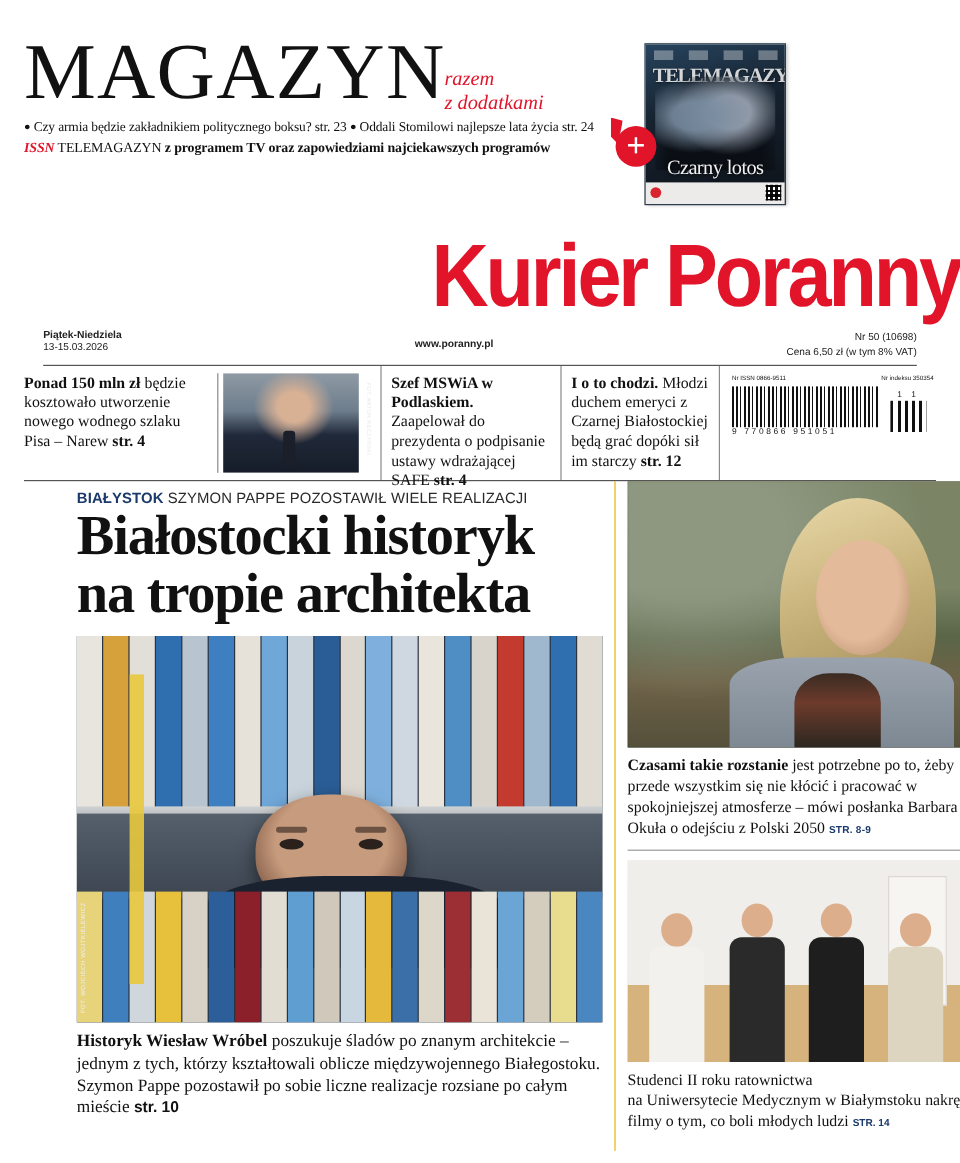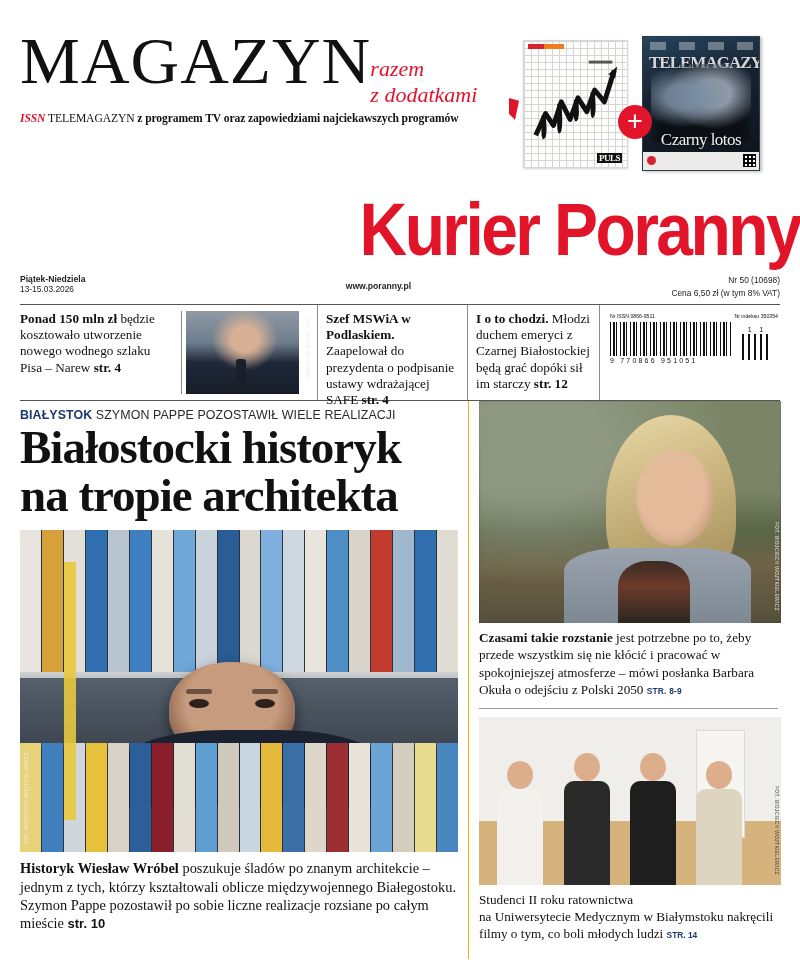--- a/index.html
+++ b/index.html
@@ -28,21 +28,21 @@
     color: #111;
     display: inline-block;
     transform: scaleX(1.02);
     transform-origin: left;
   }
   .magazyn-row { display: flex; align-items: flex-start; }
   .razem {
     font-family: "Liberation Serif", serif;
     font-style: italic;
     color: #e1142a;
-    font-size: 22px;
+    font-size: 17px;
     line-height: 1.18;
     margin-left: 6px;
     margin-top: 26px;
     white-space: nowrap;
   }
   .promo-line1 {
     font-size: 15.5px;
     font-weight: 700;
     margin-top: 8px;
     letter-spacing: -0.1px;
@@ -181,21 +181,21 @@
     color: #e1142a;
     letter-spacing: -2.6px;
     line-height: 1;
     transform: scaleY(1.12);
     display:inline-block;
     margin-top: 2px;
   }
 
   
   .datebar {
-    margin: 0 20px;
+    margin: 0 36px;
     display:flex; justify-content:space-between; align-items:flex-start;
     padding: 4px 0 5px 0;
     font-family:"Liberation Sans", sans-serif;
     font-size: 8.4px;
     color:#222;
     border-bottom: 1.4px solid #555;
   }
   .datebar .left b { display:block; font-size:8.6px; }
   .datebar .mid {
     font-weight:700; font-size:8.6px; margin-top:7px;
@@ -265,21 +265,21 @@
   }
   .bc-side .bars {
     height:26px;
     background: repeating-linear-gradient(to right,#111 0 2.5px,#fff 2.5px 6px);
   }
 
   
   .main {
     margin: 0 20px; display:flex; height: 558px;
   }
-  .col-left { width: 448px; padding-right: 10px; position:relative; }
+  .col-left { width: 448px; padding-right: 10px; position:relative;margin-left:44px; }
   .col-right { width: 312px; border-left: 1px solid #eab308; padding-left: 10px; }
 
   .kicker {
     font-family:"Liberation Sans", sans-serif;
     font-size: 12.4px; letter-spacing:.1px;
     margin: 7px 0 2px 0;
   }
   .kicker .loc { font-weight:700; color:#1b3a6b; }
   .kicker .rest { color:#2a2a2a; }
 
@@ -428,44 +428,36 @@
   <div class="promo-band">
     <div class="magazyn-row">
       <span class="magazyn-word">MAGAZYN</span>
       <span class="razem">
         <span>razem</span><br>
         <span>z dodatkami</span>
       </span>
     </div>
 
 
+    <div class="promo-line2">
+      <span class="bullet">●</span>
+      <span>Czy armia będzie zakładnikiem politycznego boksu? str. 23</span>
+      <span class="bullet">●</span>
+      <span>Oddali Stomilowi najlepsze lata życia str. 24</span>
+    </div>
 
     <div class="promo-line3">
       <span class="plus">ISSN</span>
       <span class="tele">TELEMAGAZYN</span>
       <span class="rest">z programem TV oraz zapowiedziami najciekawszych programów</span>
     </div>
 
     <div class="covers">
       <div class="red-fleck"></div>
 
-      <div class="cover-chart">
-        <div class="grid-bg"></div>
-        <div class="chart-top"></div>
-        <svg class="chart-ink" viewBox="0 0 105 128" preserveAspectRatio="none">
-          <path d="M12 96 L22 74 L30 86 L38 62 L47 80 L55 58 L64 72 L72 50 L82 62 L92 30" stroke="#111" stroke-width="5" fill="none" stroke-linejoin="round"></path>
-          <path d="M86 34 L95 26 L93 38 Z" fill="#111"></path>
-          <path d="M22 76 q2 16 0 22 q-3 5 -4 -2 q-1 -10 0 -20 Z" fill="#111"></path>
-          <path d="M38 64 q2 20 0 28 q-3 6 -4 -3 q-1 -12 0 -25 Z" fill="#111"></path>
-          <path d="M55 60 q2 14 0 20 q-3 5 -4 -2 q-1 -9 0 -18 Z" fill="#111"></path>
-          <path d="M72 52 q2 18 0 24 q-3 6 -4 -2 q-1 -11 0 -22 Z" fill="#111"></path>
-          <rect x="66" y="20" width="24" height="3" fill="#555"></rect>
-        </svg>
-        <span class="puls">PULS</span>
-      </div>
 
       <div class="plus-badge">+</div>
 
       <div class="cover-tele">
         <div class="tmtop">
             <i></i>
             <i></i>
             <i></i>
             <i></i>
           </div>

